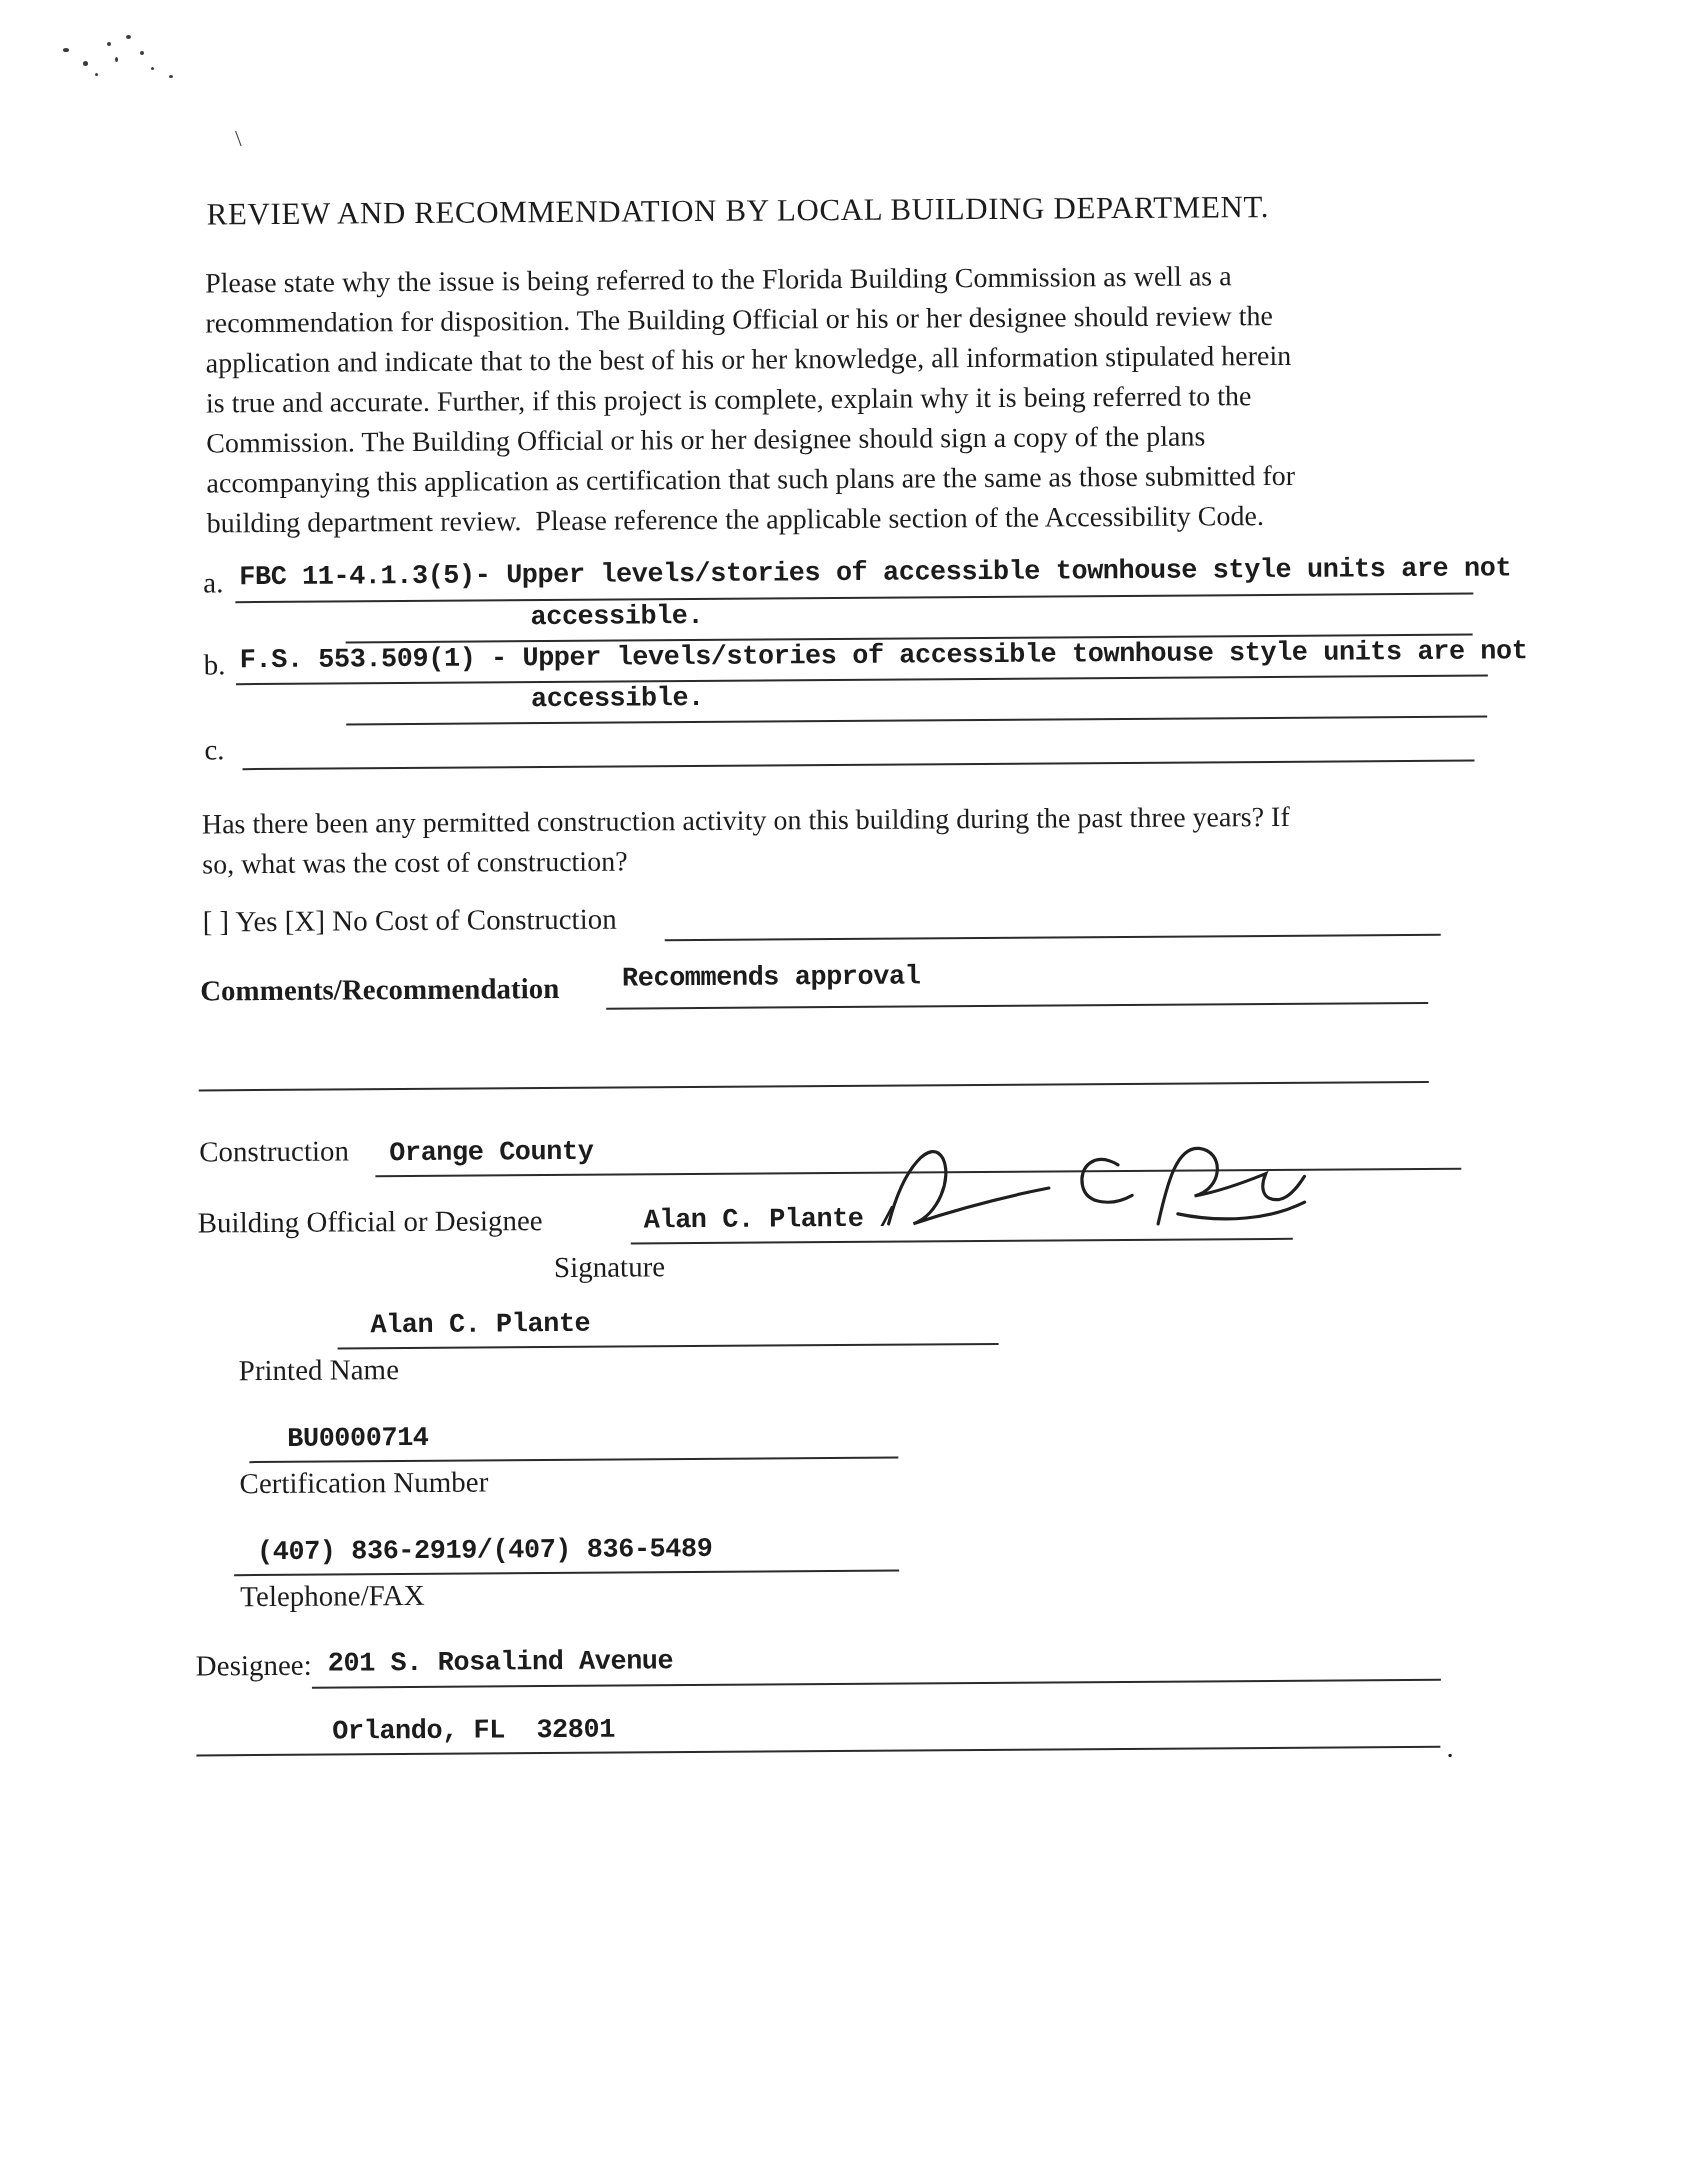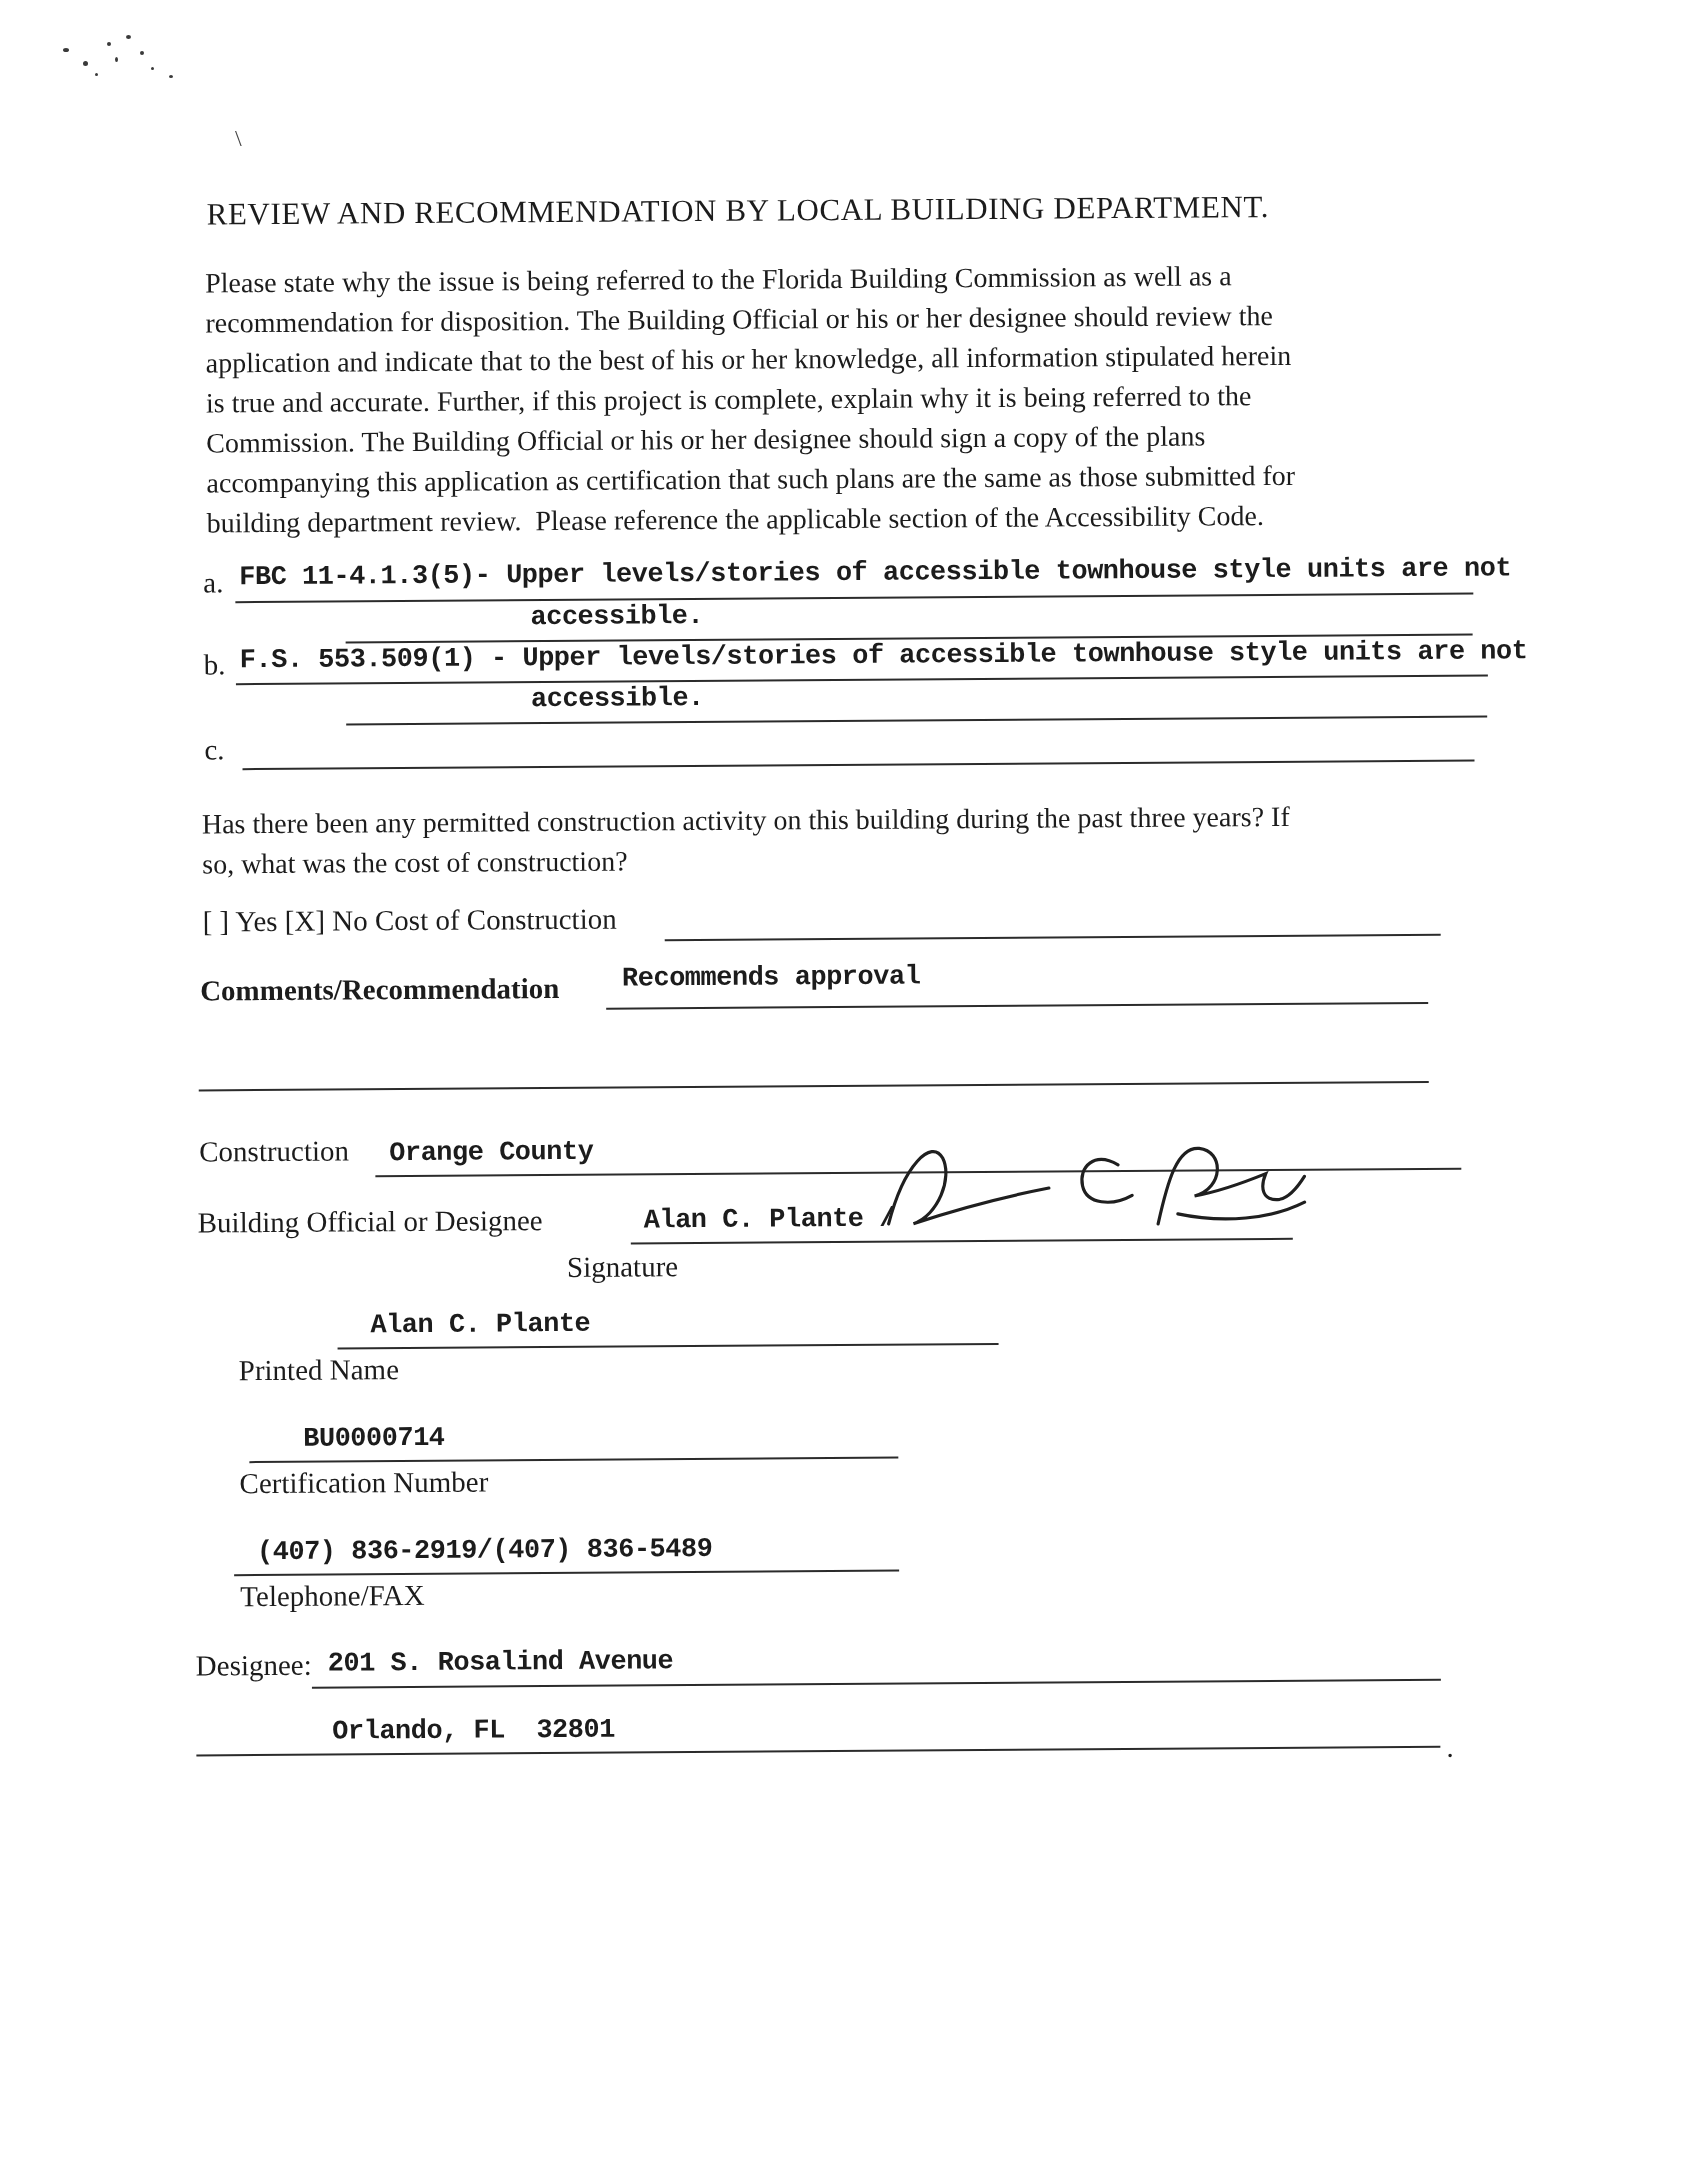--- a/index.html
+++ b/index.html
@@ -84,27 +84,27 @@
     <div class="abs mono" style="left:642px;top:1204px;">Alan C. Plante /</div>
     <svg class="sig-svg" style="left:879px;top:1127px;" width="428" height="123" viewBox="0 0 432 124">
       <g fill="none" stroke="#1f1f1f" stroke-width="3.2" stroke-linecap="round">
         <path d="M8 98 C 24 38, 52 12, 63 32 C 73 52, 58 90, 33 98 C 70 86, 122 72, 170 63"></path>
         <path d="M240 40 C 216 26, 200 42, 204 61 C 208 80, 234 82, 254 71"></path>
         <path d="M280 100 C 290 56, 300 22, 322 24 C 347 27, 347 64, 317 72 C 341 68, 369 58, 389 50 C 383 64, 385 78, 403 76 C 413 74, 421 64, 428 53"></path>
         <path d="M300 90 C 346 100, 394 96, 428 79"></path>
       </g>
     </svg>
     <div class="abs rule" style="left:629px;top:1241px;width:662px;"></div>
-    <div class="abs serif" style="left:565px;top:1249px;">Signature</div>
+    <div class="abs serif" style="left:552px;top:1249px;">Signature</div>
 
     <div class="abs mono" style="left:368px;top:1307px;">Alan C. Plante</div>
     <div class="abs rule" style="left:335px;top:1344px;width:661px;"></div>
     <div class="abs serif" style="left:236px;top:1350px;">Printed Name</div>
 
-    <div class="abs mono" style="left:300px;top:1420px;">BU0000714</div>
+    <div class="abs mono" style="left:284px;top:1420px;">BU0000714</div>
     <div class="abs rule" style="left:246px;top:1457px;width:649px;"></div>
     <div class="abs serif" style="left:236px;top:1463px;">Certification Number</div>
 
     <div class="abs mono" style="left:253px;top:1533px;">(407) 836-2919/(407) 836-5489</div>
     <div class="abs rule" style="left:230px;top:1570px;width:665px;"></div>
     <div class="abs serif" style="left:236px;top:1576px;">Telephone/FAX</div>
 
     <div class="abs serif" style="left:191px;top:1645px;">Designee:</div>
     <div class="abs mono" style="left:323px;top:1645px;">201 S. Rosalind Avenue</div>
     <div class="abs rule" style="left:307px;top:1683px;width:1129px;"></div>

